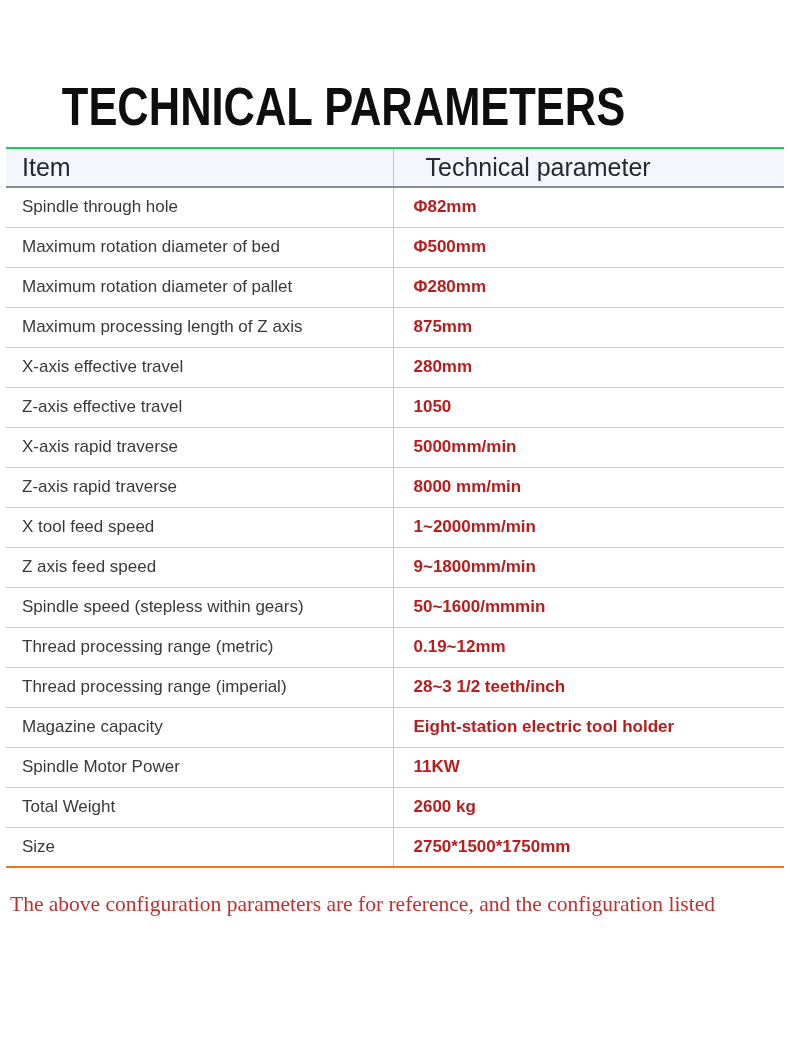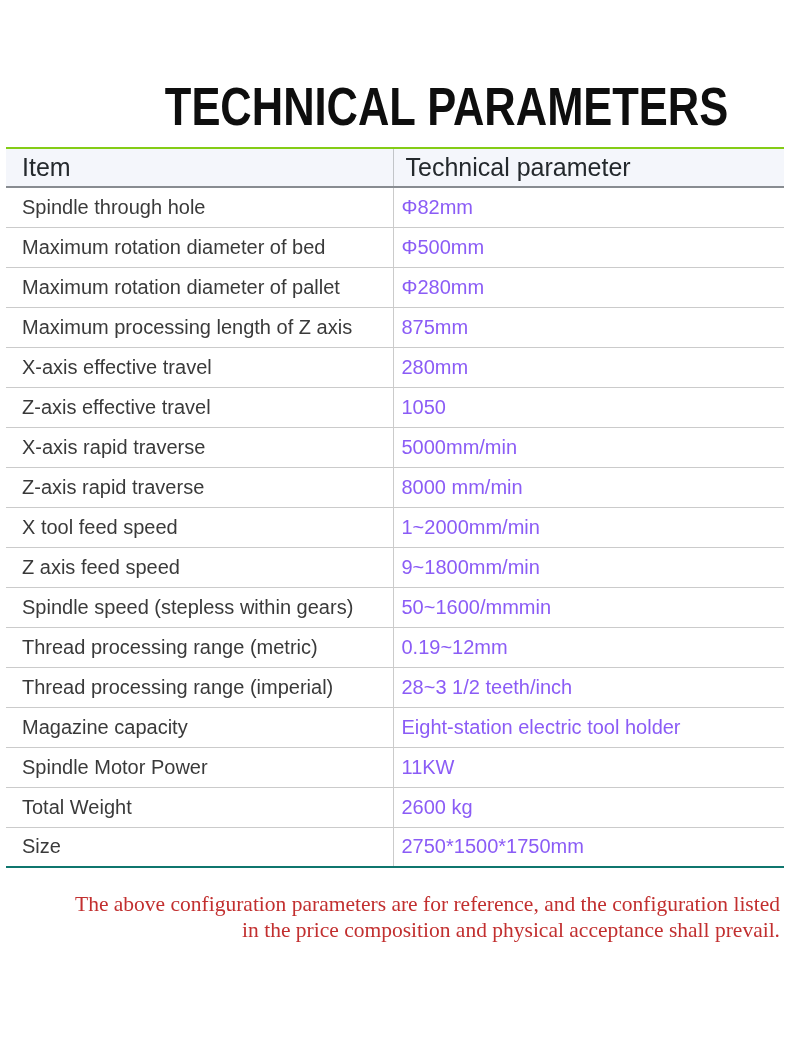--- a/index.html
+++ b/index.html
@@ -12,21 +12,21 @@
     overflow: hidden;
   }
   .page {
     position: relative;
     width: 790px;
     height: 1046px;
     background: #ffffff;
   }
   .title-wrap {
     margin-top: 42px;
-    text-align: right;
+    text-align: left;
     height: 60px;
   }
   .title {
     display: inline-block;
     font-family: "Liberation Sans", sans-serif;
     font-size: 53px;
     font-weight: 700;
     line-height: 58px;
     color: #0e0e0e;
     letter-spacing: 0px;
@@ -38,48 +38,48 @@
     border-collapse: collapse;
     table-layout: fixed;
     width: 778px;
     margin: 45px 6px 0 6px;
   }
   col.c-item  { width: 387px; }
   col.c-value { width: 391px; }
   thead th {
     height: 39px;
     background: #f4f6fb;
-    border-top: 2px solid #84cc16;
+    border-top: 2px solid #22c55e;
     border-bottom: 2px solid #888c91;
     font-size: 25px;
     font-weight: 400;
     color: #24292d;
     text-align: left;
     vertical-align: middle;
     padding: 0;
   }
   thead th.h-item  { padding-left: 16px; }
-  thead th.h-value { padding-left: 12px; border-left: 1px solid #c2c5c8; }
+  thead th.h-value { padding-left: 32px; border-left: 1px solid #c2c5c8; }
   tbody td {
     height: 40px;
     border-bottom: 1px solid #cbcbcb;
-    font-size: 20px;
+    font-size: 17px;
     color: #3a3a3a;
     vertical-align: middle;
     padding: 0;
     overflow: hidden;
     white-space: nowrap;
     margin-top: 34px;
   }
   tbody td.t-item  { padding-left: 16px; }
-  tbody td.t-value { padding-left: 8px; border-left: 1px solid #cbcbcb; color: #8b5cf6; }
-  tbody tr:last-child td { border-bottom: 2px solid #0f766e; }
+  tbody td.t-value { padding-left: 20px; border-left: 1px solid #cbcbcb; color: #b91c1c; font-weight: bold; }
+  tbody tr:last-child td { border-bottom: 2px solid #f97316; }
   .footer-note {
     margin: 23px 10px 0 10px;
-    text-align: right;
+    text-align: left;
     font-family: "Liberation Serif", serif;
     font-size: 21.5px;
     line-height: 26px;
     color: #c22f2f;
   }
 </style>
 </head>
 <body>
 
 <div class="page">
@@ -166,16 +166,15 @@
         </tr>
         <tr>
           <td class="t-item">Size</td>
           <td class="t-value">2750*1500*1750mm</td>
         </tr>
       </tbody>
   </table>
 
   <p class="footer-note">
     <span>The above configuration parameters are for reference, and the configuration listed</span><br>
-    <span>in the price composition and physical acceptance shall prevail.</span>
   </p>
 
 </div>
 
 </body></html>

